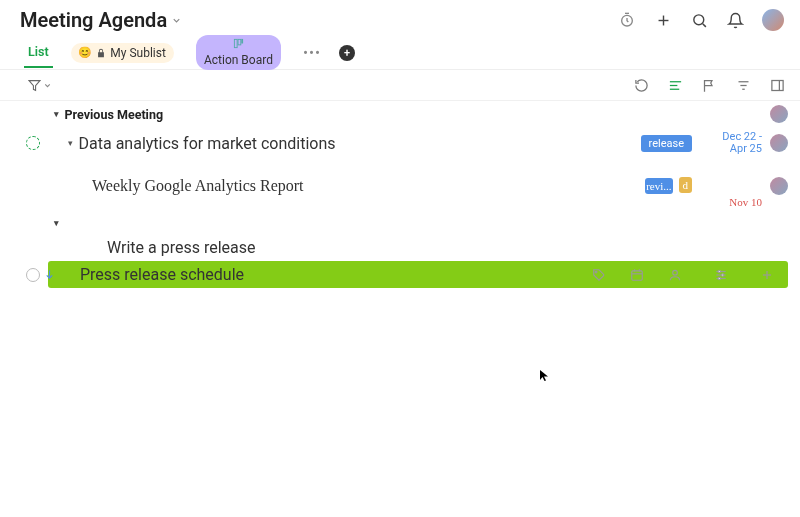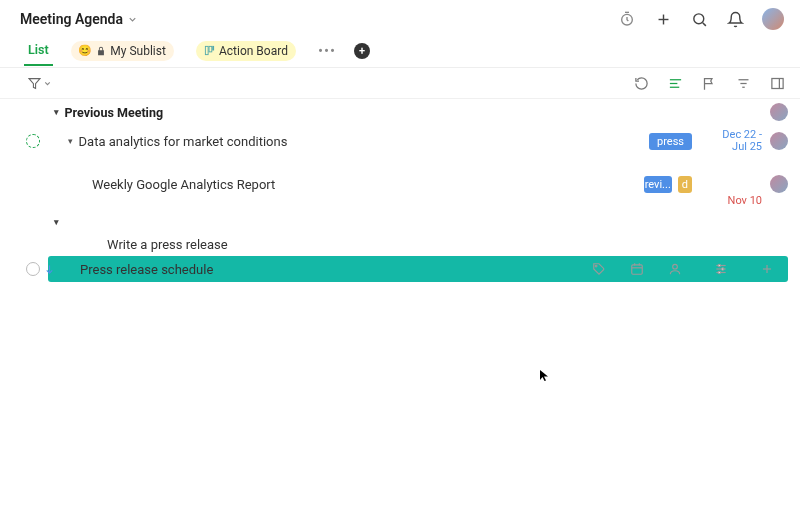--- a/index.html
+++ b/index.html
@@ -19,21 +19,21 @@
       align-items: center;
       justify-content: space-between;
       padding: 8px 16px 4px 20px;
     }
     .title-wrap {
       display: flex;
       align-items: center;
       gap: 4px;
     }
     .title {
-      font-size: 14px;
+      font-size: 20px;
       font-weight: 600;
       color: #222;
     }
     .title-caret {
       color: #777;
       font-size: 12px;
     }
     .header-actions {
       display: flex;
       align-items: center;
@@ -81,21 +81,21 @@
     }
     .tab-badge {
       display: flex;
       align-items: center;
       gap: 4px;
       padding: 3px 8px;
       border-radius: 12px;
       font-size: 12px;
     }
     .tab-badge.sublist { background:#fff4e1; color:#333; }
-    .tab-badge.action  { background:#fef9c3; color:#333; }
+    .tab-badge.action  { background:#c4b5fd; color:#333;flex-direction:column; }
     .tab-badge .mini-icon { font-size: 11px; }
     .tabs .more { color:#888; letter-spacing:1px; font-size:15px; padding:0 4px; }
     .tabs .add-circle {
        width:16px;height:16px;border-radius:50%;
        background:#333;color:#fff;display:flex;align-items:center;justify-content:center;
        font-size:11px;font-weight:600;
     }
 
     
     .toolbar {
@@ -125,32 +125,32 @@
     .section-row .tri {
        display:inline-block; margin-right:6px;
        font-size:9px; color:#444;
     }
 
     .task-row {
        padding-left: 68px;
        position:relative;
        border-radius: 3px;
     }
-    .task-row.sub { padding-left: 92px; }
+    .task-row.sub { padding-left: 92px; font-family: Liberation Serif, serif; }
     .task-row.selected {
-       background:#14b8a6;
+       background:#84cc16;
        margin: 0 12px 0 48px;
        padding-left: 32px;
     }
     .task-row .tri-small {
        font-size:9px; color:#555; margin-right:6px;
     }
     .task-title {
        flex: 1;
-       font-size:13px; color:#333;
+       font-size:16px; color:#333;
     }
     .chip {
        font-size:11px; background:#4f8fe6;color:#fff;
        padding:2px 8px; border-radius:3px; margin-right:6px;
     }
     .chip.mini{ padding:2px 1px; max-width:38px; overflow:hidden; white-space:nowrap; text-overflow:ellipsis; display:inline-block; vertical-align:middle;}
     .chip.yellow{ background:#e7b84f;color:#fff; padding:2px 4px; }
     .date { font-size:11px; width:60px; text-align:right; }
     .date.blue{ color:#4f8fe6; line-height:1.1; }
     .date.red{ color:#d9534f;margin-top:33px; }
@@ -304,24 +304,24 @@
       <span style="width:60px"></span>
       <span class="assignee"></span>
     </div>
   </div>
 
   <div class="task-row">
     <span class="status-icon" style="border-style:dashed"></span>
     <span class="tri-small">▾</span>
     <span class="task-title">Data analytics for market conditions</span>
     <div class="row-right">
-      <span class="chip">press</span>
+      <span class="chip">release</span>
       <span class="date blue">
         <span>Dec 22 -</span><br>
-        <span>Jul 25</span>
+        <span>Apr 25</span>
       </span>
       <span class="assignee"></span>
     </div>
   </div>
 
   <div class="task-row sub">
     <span class="task-title">Weekly Google Analytics Report</span>
     <div class="row-right">
       <span>
         <span class="chip mini">revi...</span><span class="chip yellow">d</span>

